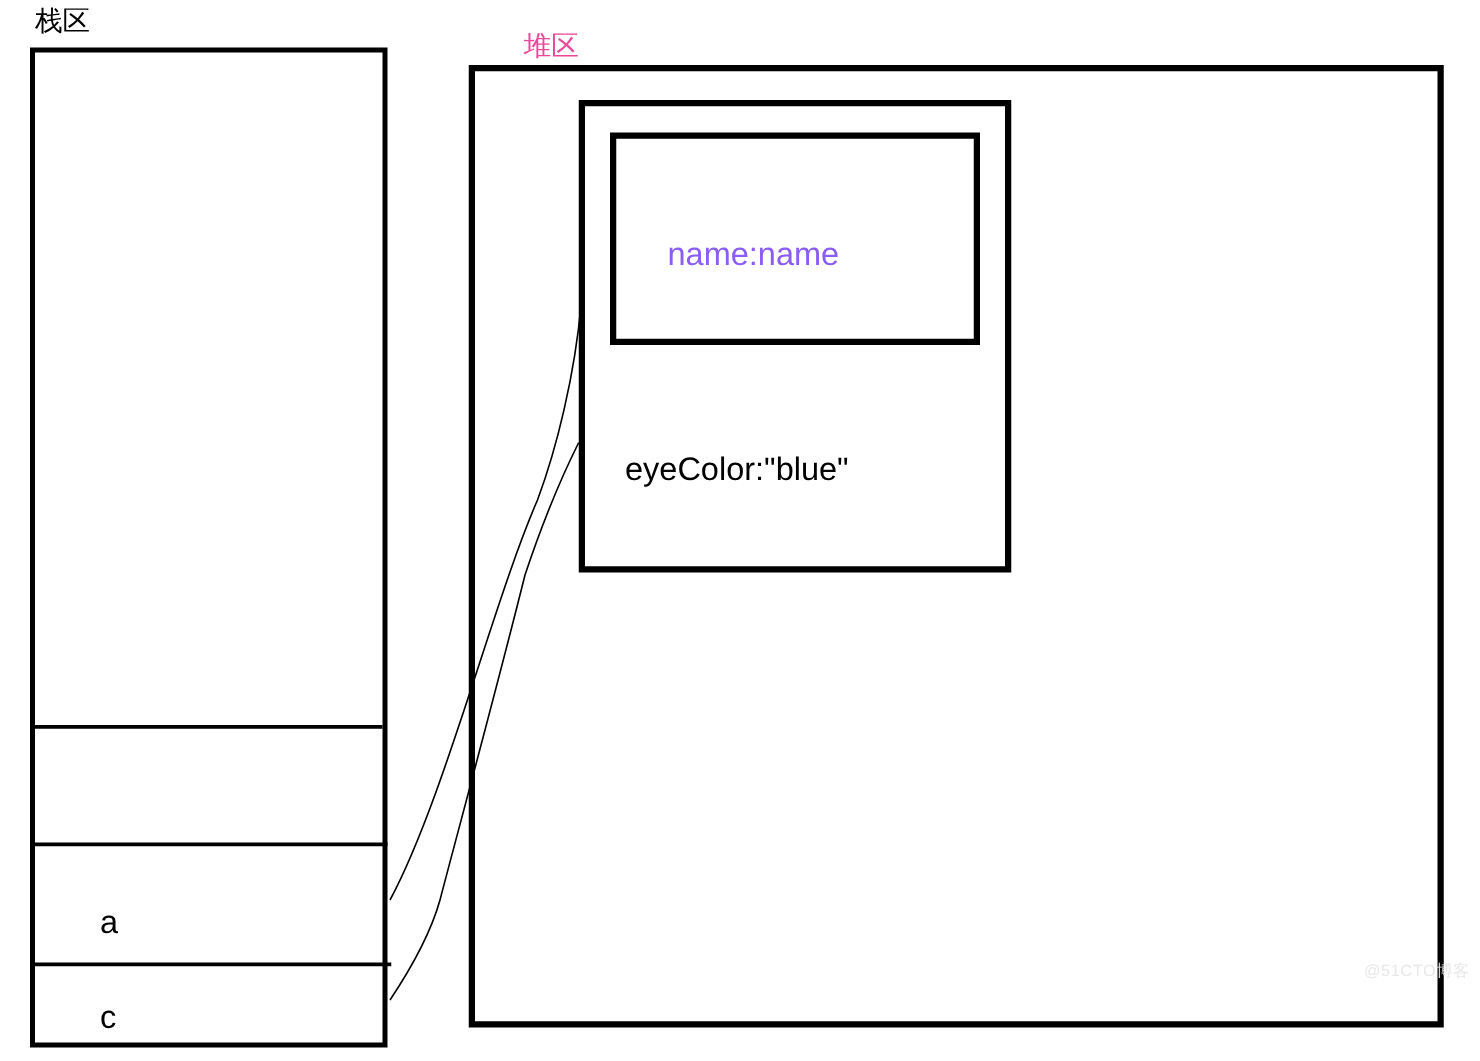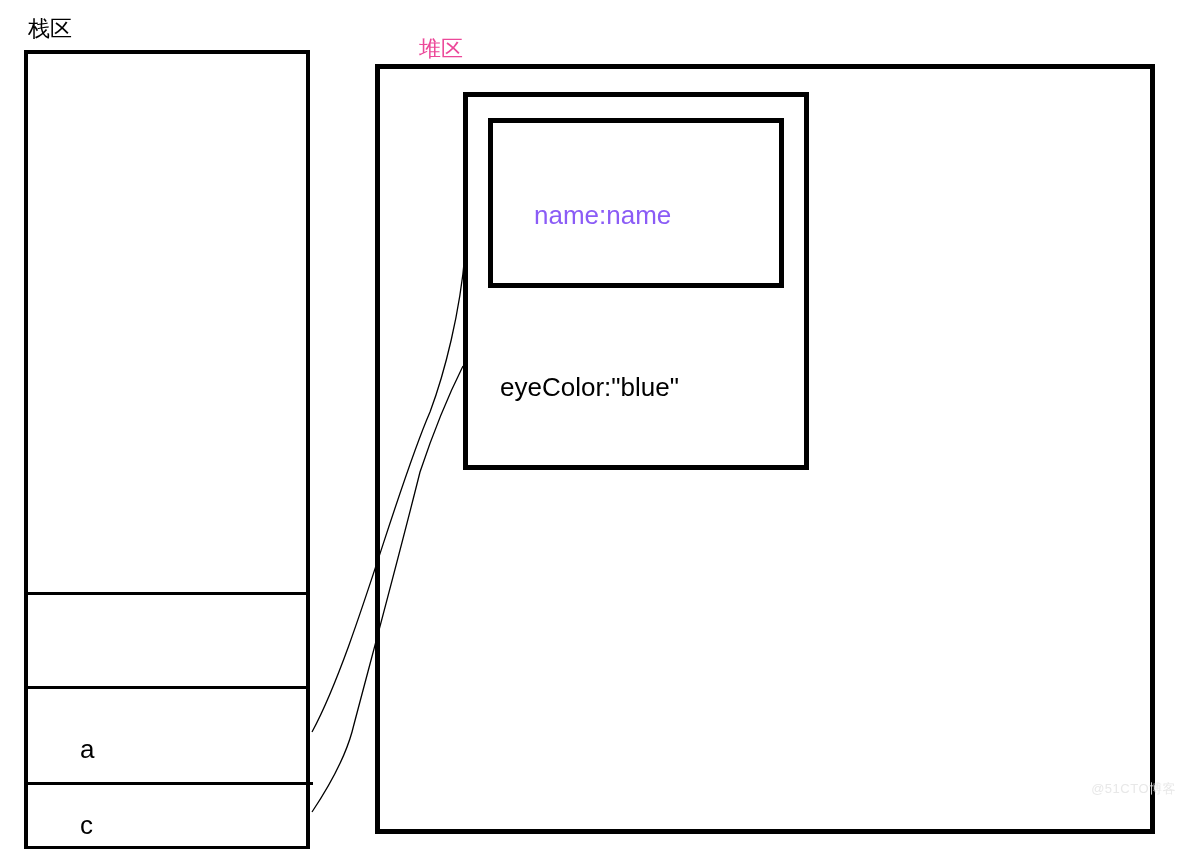--- a/index.html
+++ b/index.html
@@ -8,21 +8,21 @@
       padding: 0;
       width: 1184px;
       height: 849px;
       position: relative;
       font-family: "Microsoft YaHei", Arial, sans-serif;
       background: #ffffff;
     }
     .diagram {
       position: absolute;
       left: 0;
-      top: 12px;
+      top: 0;
       width: 1184px;
       height: 792px;
     }
     .stack-label {
       position: absolute;
       left: 28px;
       top: 2px;
       font-size: 22px;
       color: #000;
     }

